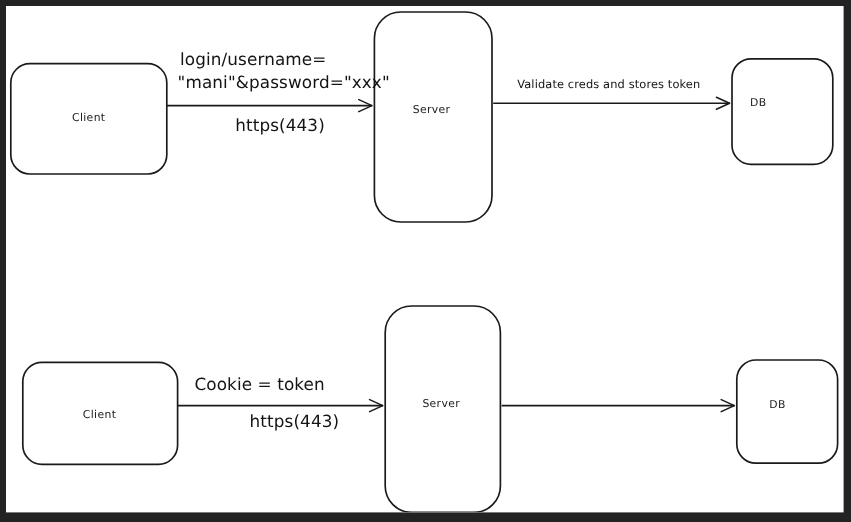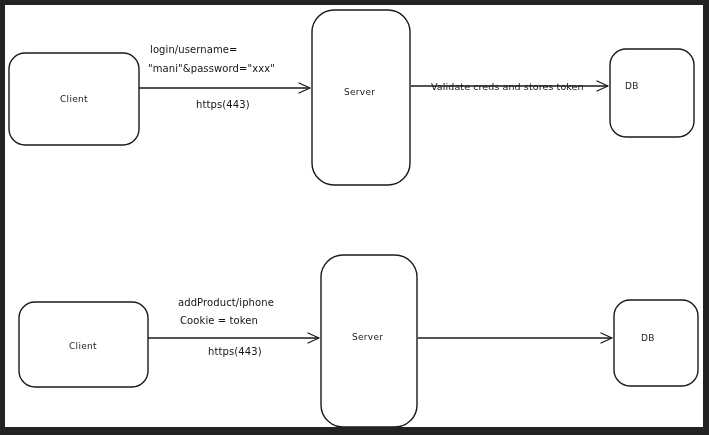--- a/index.html
+++ b/index.html
@@ -25,21 +25,21 @@
     font-family:"DejaVu Sans", sans-serif;
     font-size:9px;
     color:#1a1a1a;
     letter-spacing:.3px;
     white-space:nowrap;
     -webkit-font-smoothing:antialiased;
   }
   .edge-label{
     position:absolute;
     font-family:"DejaVu Sans", sans-serif;
-    font-size:10px;
+    font-size:14px;
     color:#141414;
     white-space:nowrap;
     letter-spacing:.1px;
     line-height:14px;
   }
   .edge-label.small{font-size:9.5px;}
 </style>
 </head>
 <body>
 
@@ -79,29 +79,28 @@
     <div class="node-label" style="left:339px;top:82px;">Server</div>
 
     <div class="node-label" style="left:620px;top:76px;">DB</div>
 
     <div class="edge-label" style="left:145px;top:38px;">login/username=</div>
 
     <div class="edge-label" style="left:143px;top:57px;">"mani"&amp;password="xxx"</div>
 
     <div class="edge-label" style="left:191px;top:93px;">https(443)</div>
 
-    <div class="edge-label small" style="left:426px;top:75px;">Validate creds and stores token</div>
+    <div class="edge-label small" style="left:426px;top:59px;">Validate creds and stores token</div>
 
     <div class="node-label" style="left:64px;top:336px;">Client</div>
 
     <div class="node-label" style="left:347px;top:327px;">Server</div>
 
     <div class="node-label" style="left:636px;top:328px;">DB</div>
 
-    <div class="edge-label" style="left:173px;top:291px;">addProduct/iphone</div>
 
-    <div class="edge-label" style="left:175px;top:309px;">Cookie = token</div>
+    <div class="edge-label" style="left:157px;top:309px;">Cookie = token</div>
 
     <div class="edge-label" style="left:203px;top:340px;">https(443)</div>
 
 
   </div>
 </div>
 
 </body></html>

